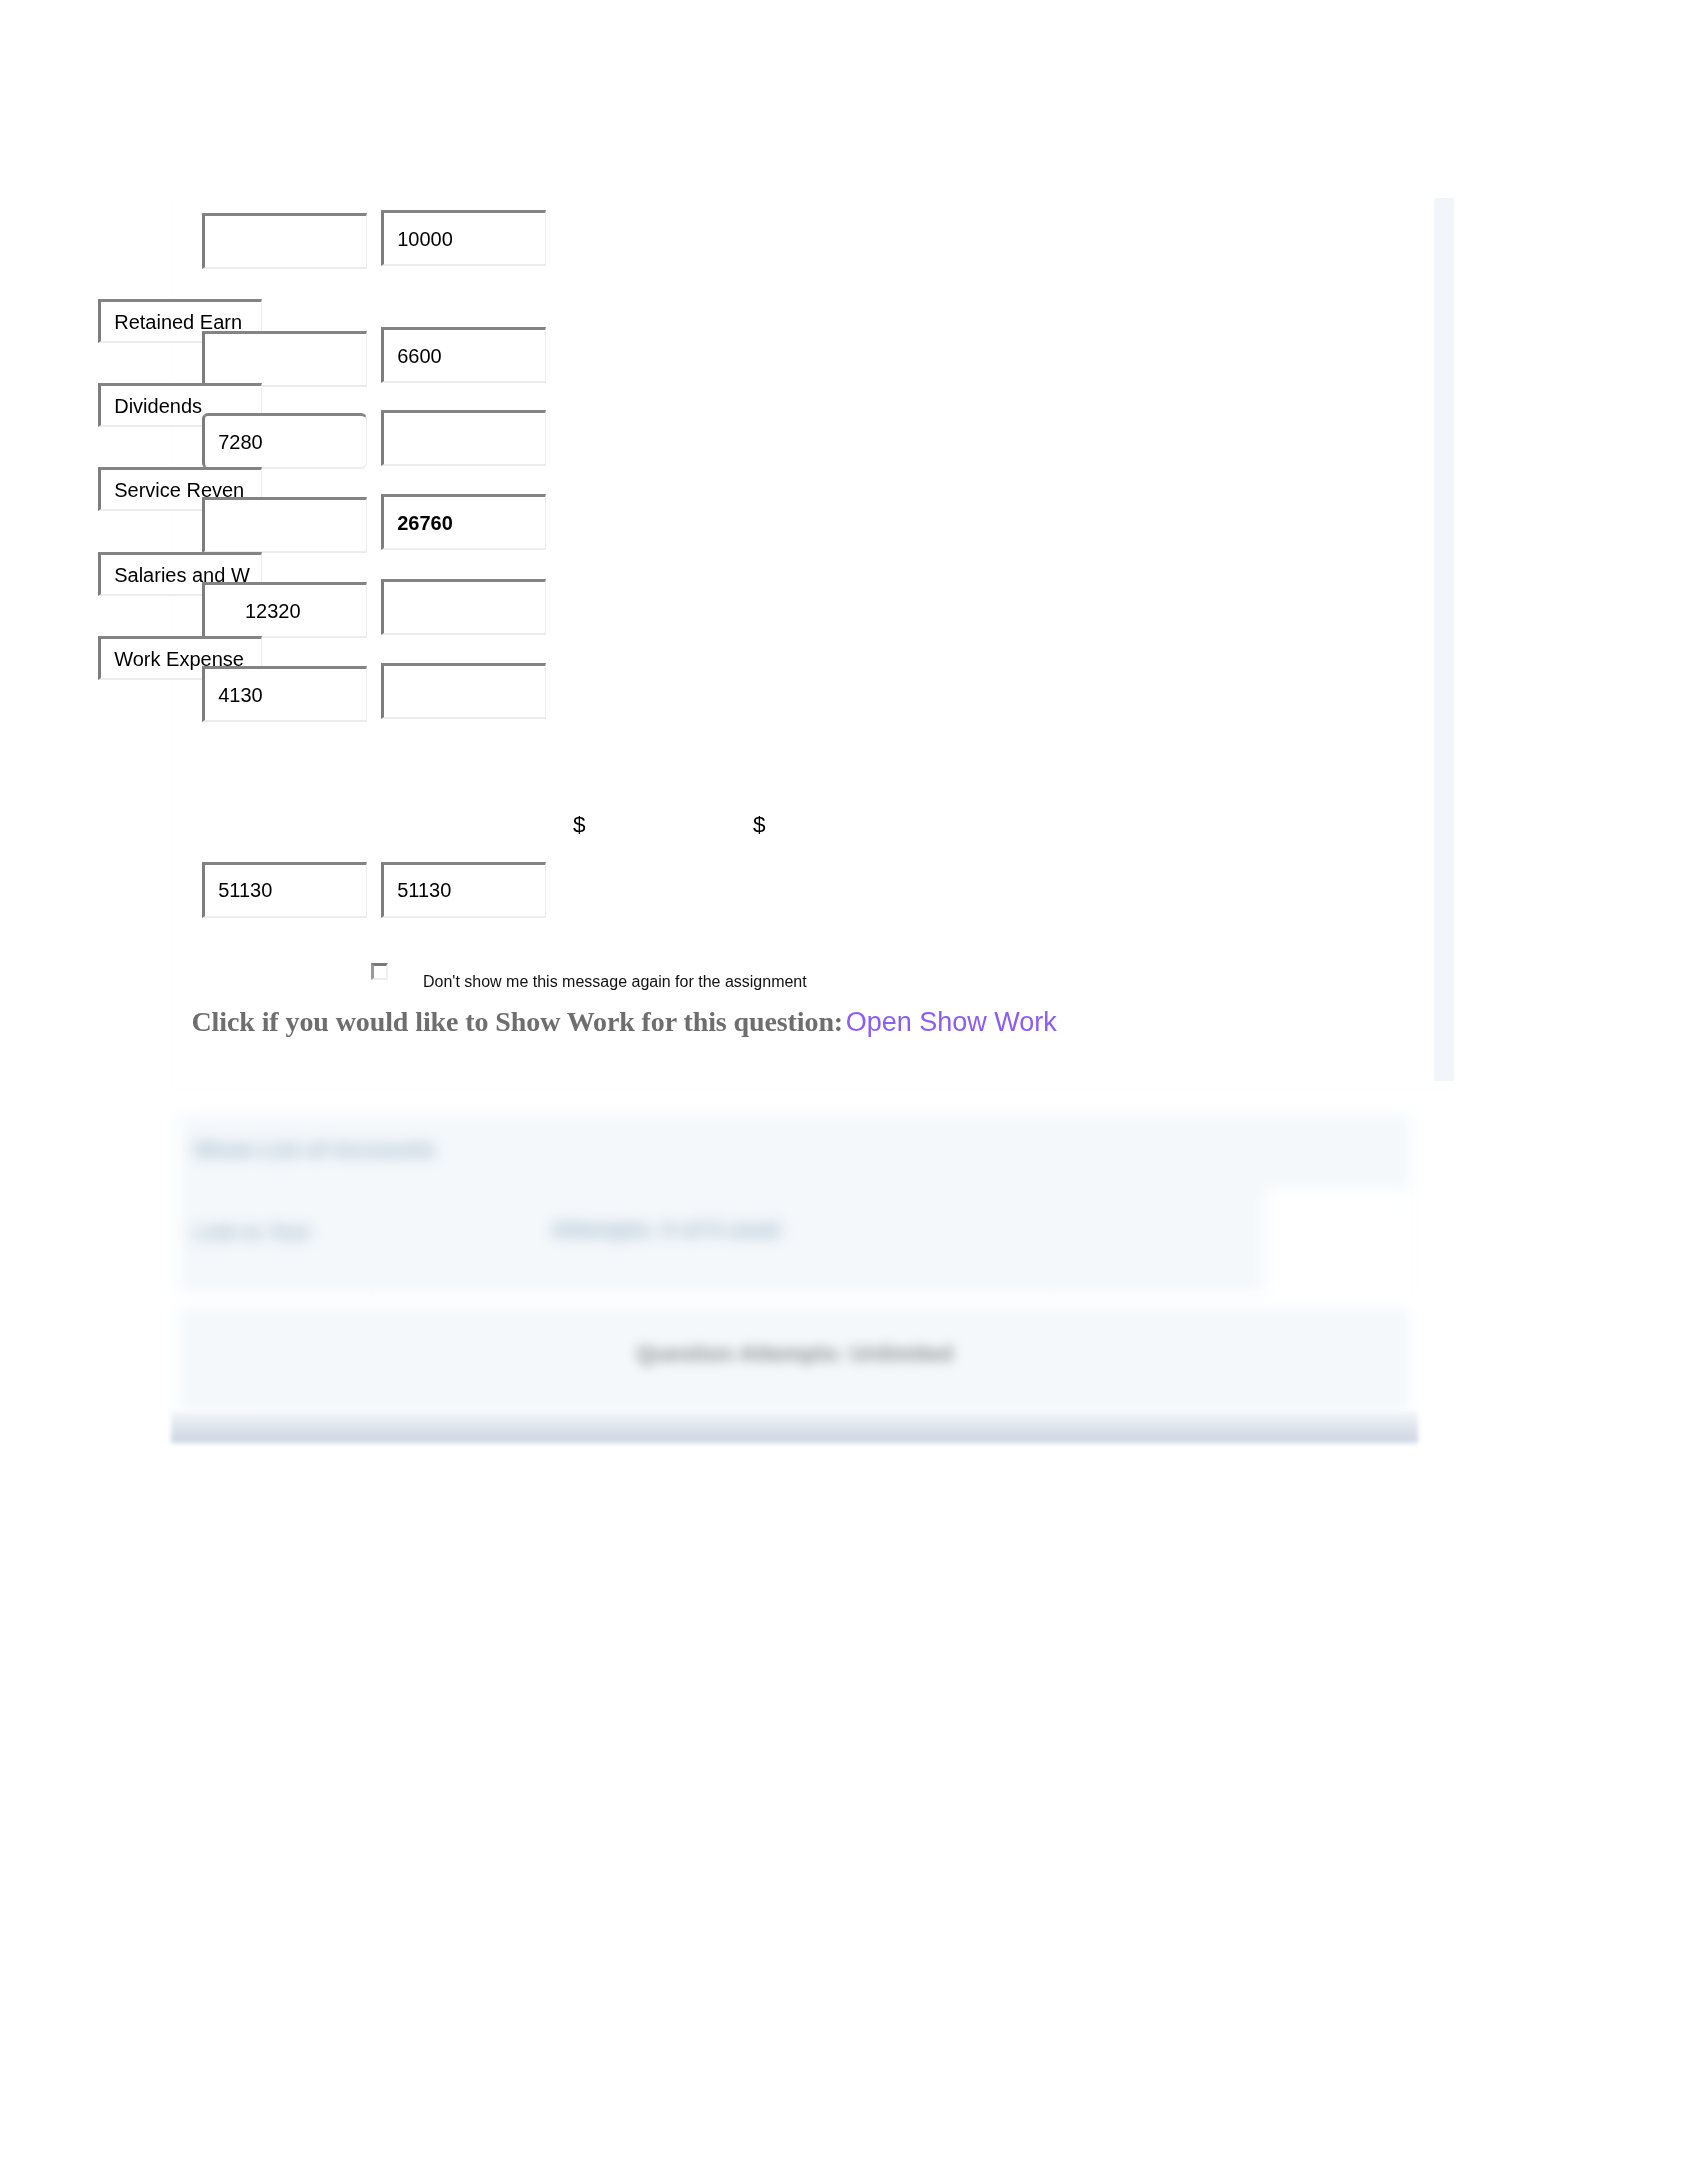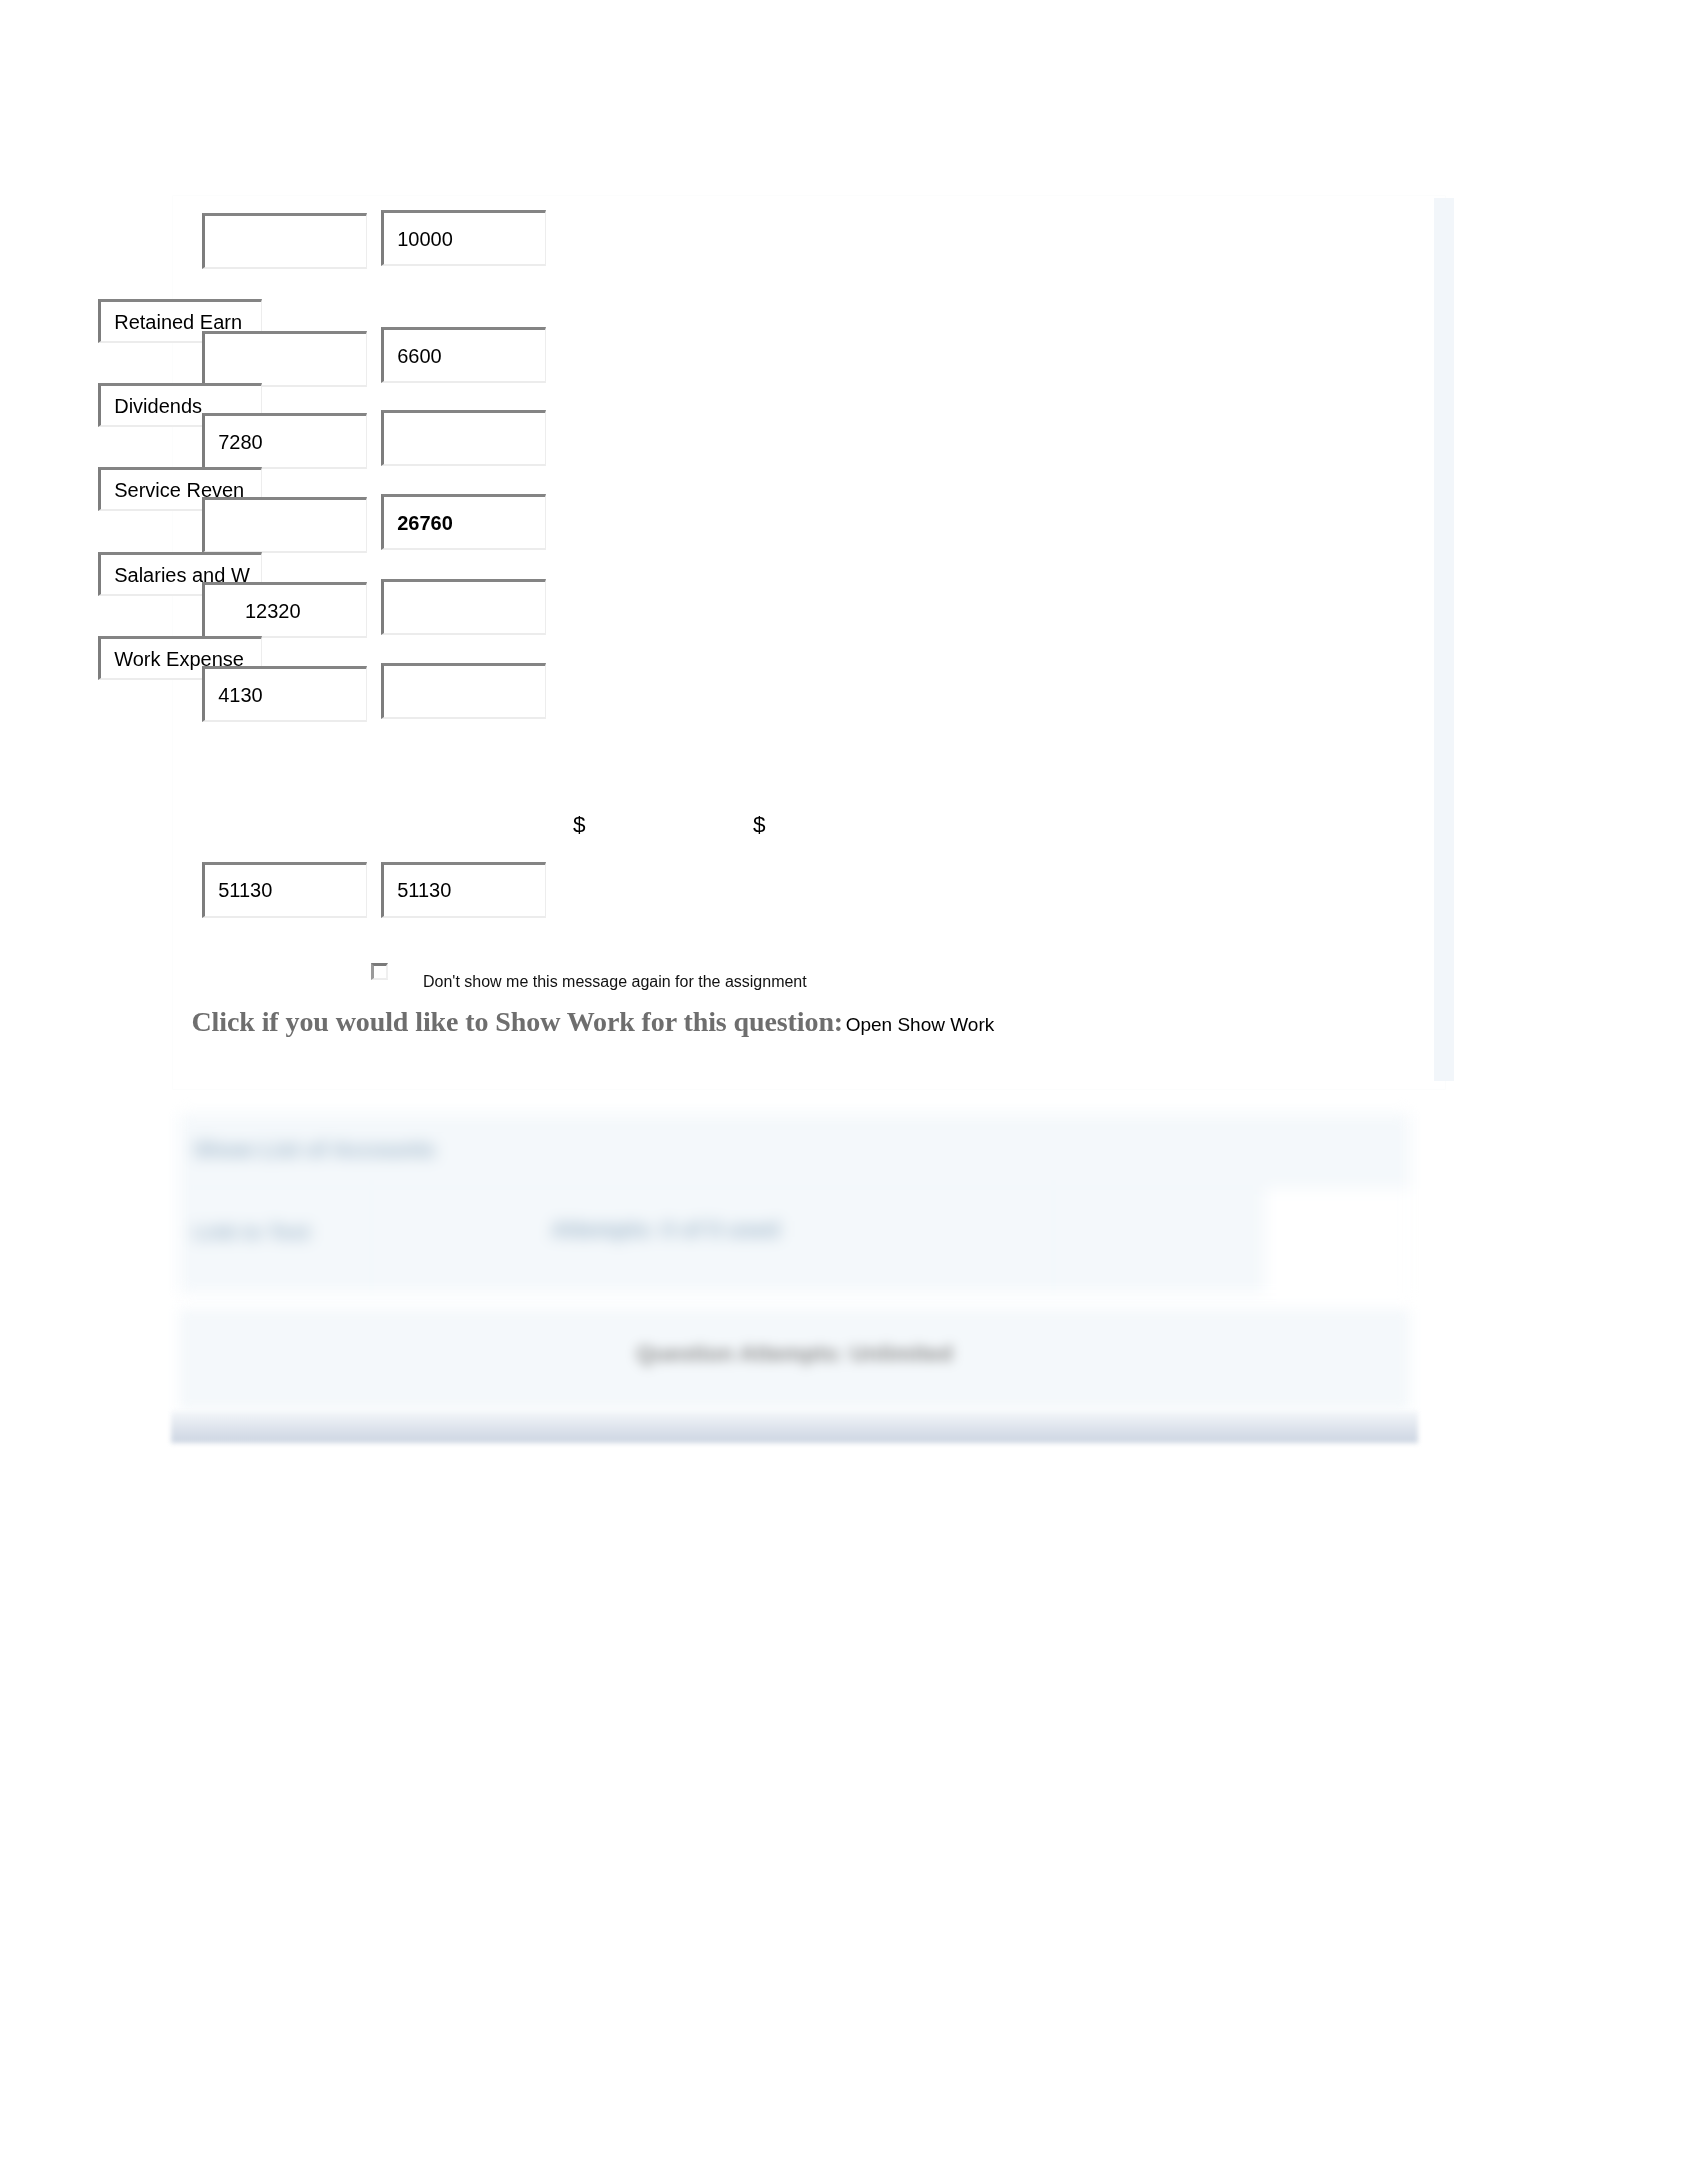--- a/index.html
+++ b/index.html
@@ -115,22 +115,22 @@
   }
   #showwork-prompt {
     font-family: "Liberation Serif", serif;
     font-weight: bold;
     font-size: 28px;
     color: #6e6e6e;
     letter-spacing: -0.1px;
   }
   #showwork-link {
     font-family: "Liberation Sans", sans-serif;
-    font-size: 19px;
-    color: #000000;
+    font-size: 27px;
+    color: #8b5cf6;
     margin-left: 2.6px;
   }
 
   
   #lower-card {
     position: absolute;
     left: 179px;
     top: 1114px;
     width: 1231px;
     height: 179px;
@@ -243,21 +243,21 @@
   </div>
 
   <div class="form-row" style="top:66px;">
     <div class="field label-box" style="left:-75px; top:37px;">Retained Earn</div>
     <div class="field amount-box" style="left:29px;  top:69px;"></div>
     <div class="field amount-box" style="left:208px; top:65px;">6600</div>
   </div>
 
   <div class="form-row" style="top:132px;">
     <div class="field label-box" style="left:-75px; top:55px;">Dividends</div>
-    <div class="field amount-box" style="left:29px;  top:85px;">7280</div>
+    <div class="field amount-box" style="left:29px;  top:85px;border-radius:6px;">7280</div>
     <div class="field amount-box" style="left:208px; top:82px;"></div>
   </div>
 
   <div class="form-row" style="top:198px;">
     <div class="field label-box" style="left:-75px; top:73px;">Service Reven</div>
     <div class="field amount-box" style="left:29px;  top:103px;"></div>
     <div class="field amount-box" style="left:208px; top:100px;font-weight:bold;">26760</div>
   </div>
 
   <div class="form-row" style="top:265px;">

